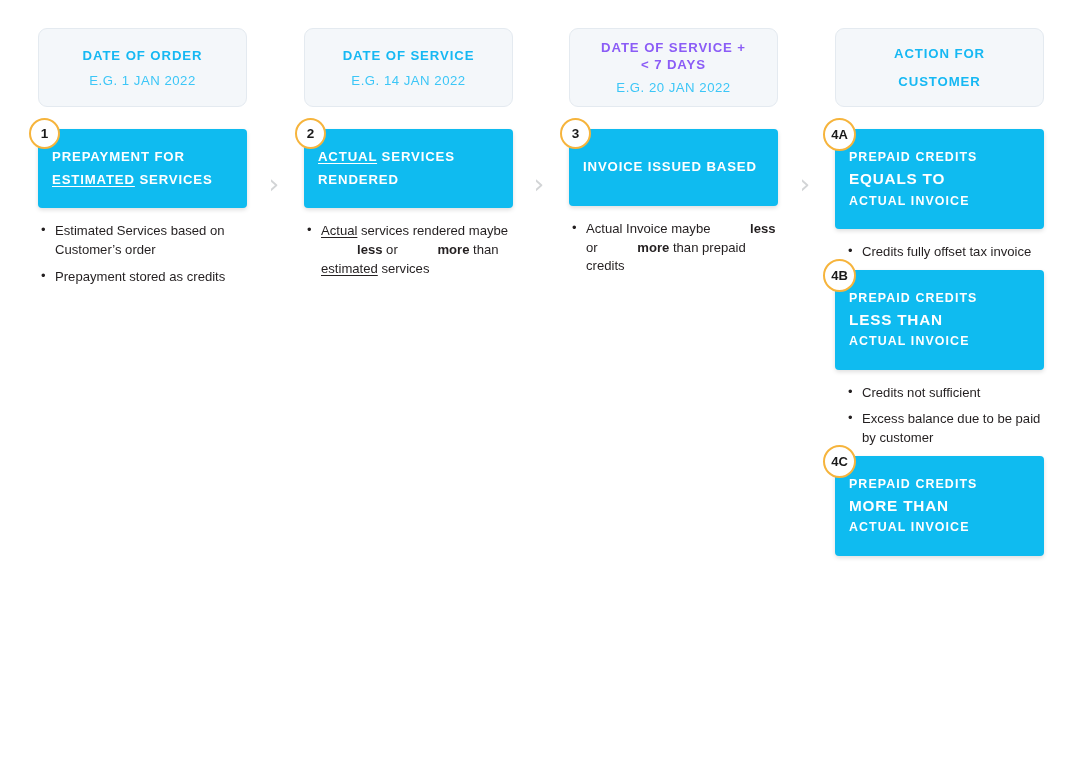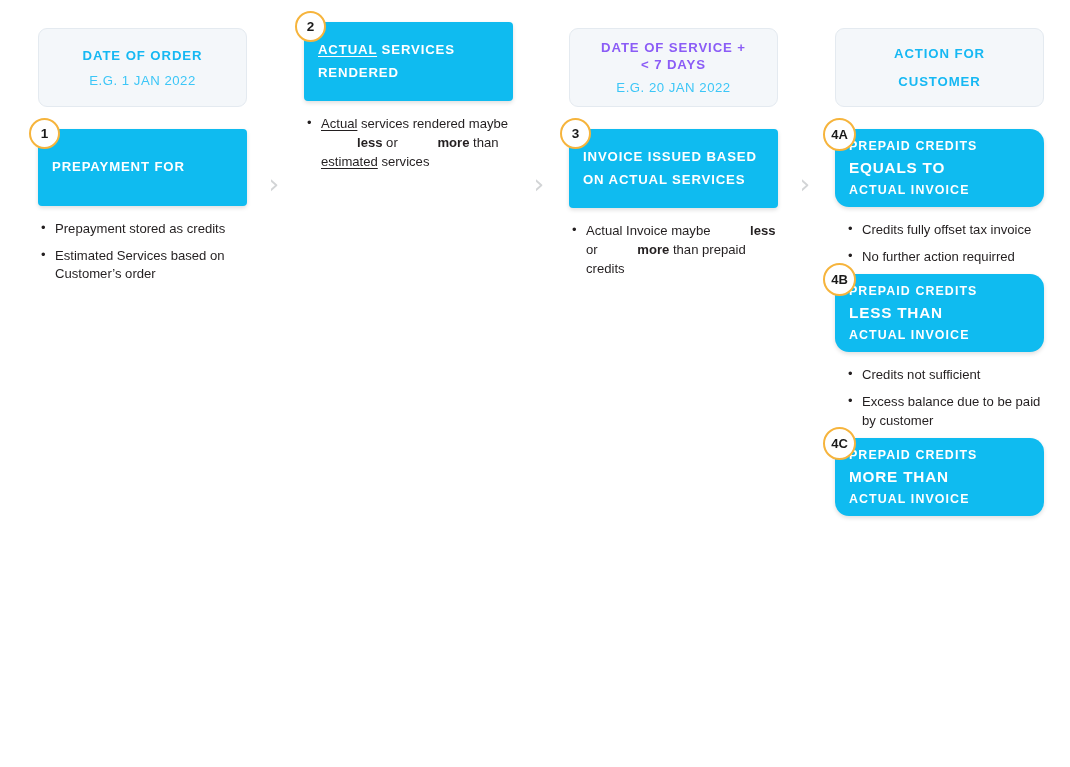--- a/index.html
+++ b/index.html
@@ -83,21 +83,21 @@
     text-align: center;
     font-weight: bold;
     font-size: 13.2px;
     letter-spacing: 0.85px;
     line-height: 1.72;
     text-transform: uppercase;
   }
   .step-box .s-line u { text-decoration: underline; text-underline-offset: 2px; }
 
   
-  .step-box.tiered { padding: 7px 14px; border-radius: 14px; }
+  .step-box.tiered { padding: 18px 14px; }
   .step-box.tiered .t-small {
     font-size: 12.4px;
     font-weight: bold;
     letter-spacing: 1.1px;
     line-height: 1.62;
     text-align: center;
     color: #ffffff;
   }
   .step-box.tiered .t-big {
     font-size: 15.3px;
@@ -185,30 +185,37 @@
   <div class="column col-1">
     <div class="header-card" style="background: rgb(244, 247, 250);">
       <div class="h-title" style="color: rgb(22, 184, 243);">DATE OF ORDER</div>
       <div class="h-sub" style="color: rgb(60, 198, 247);">E.G. 1 JAN 2022</div>
     </div>
 
     <div class="step-wrap">
       <div class="badge" style="border-color: rgb(246, 180, 60);">1</div>
       <div class="step-box" style="background: rgb(15, 187, 240);">
         <div class="s-line">PREPAYMENT FOR</div>
+        <div class="s-line">
+          <u>ESTIMATED</u><span> SERVICES</span>
+        </div>
       </div>
     </div>
 
     <ul class="bullets">
+      <li>Estimated Services based on Customer’s order</li>
       <li>Prepayment stored as credits</li>
-      <li>Estimated Services based on Customer’s order</li>
     </ul>
   </div>
 
   <div class="column col-2">
+    <div class="header-card" style="background: rgb(244, 247, 250);">
+      <div class="h-title" style="color: rgb(22, 184, 243);">DATE OF SERVICE</div>
+      <div class="h-sub" style="color: rgb(60, 198, 247);">E.G. 14 JAN 2022</div>
+    </div>
 
     <div class="step-wrap">
       <div class="badge" style="border-color: rgb(246, 180, 60);">2</div>
       <div class="step-box" style="background: rgb(15, 187, 240);">
         <div class="s-line">
           <u>ACTUAL</u><span> SERVICES</span>
         </div>
         <div class="s-line">RENDERED</div>
       </div>
     </div>
@@ -226,21 +233,20 @@
         <span>DATE OF SERVICE +</span><br>
         <span>&lt; 7 DAYS</span>
       </div>
       <div class="h-sub" style="color: rgb(60, 198, 247);">E.G. 20 JAN 2022</div>
     </div>
 
     <div class="step-wrap">
       <div class="badge" style="border-color: rgb(246, 180, 60);">3</div>
       <div class="step-box" style="background: rgb(15, 187, 240);">
         <div class="s-line">INVOICE ISSUED BASED</div>
-        <div class="s-line">ON ACTUAL SERVICES</div>
       </div>
     </div>
 
     <ul class="bullets">
       <li>
         <span>Actual Invoice maybe </span><b>less</b><span> or </span><b>more</b><span> than prepaid credits</span>
       </li>
     </ul>
   </div>
 
@@ -256,21 +262,20 @@
       <div class="step-wrap" style="margin-top:0">
         <div class="badge wide" style="border-color: rgb(246, 180, 60);">4A</div>
         <div class="step-box tiered" style="background: rgb(15, 187, 240);">
           <div class="t-small">PREPAID CREDITS</div>
           <div class="t-big">EQUALS TO</div>
           <div class="t-small">ACTUAL INVOICE</div>
         </div>
       </div>
       <ul class="bullets indented">
         <li>Credits fully offset tax invoice</li>
-        <li>No further action requirred</li>
       </ul>
     </div>
 
     <div class="sub-group">
       <div class="step-wrap" style="margin-top:0">
         <div class="badge wide" style="border-color: rgb(246, 180, 60);">4B</div>
         <div class="step-box tiered" style="background: rgb(15, 187, 240);">
           <div class="t-small">PREPAID CREDITS</div>
           <div class="t-big">LESS THAN</div>
           <div class="t-small">ACTUAL INVOICE</div>

